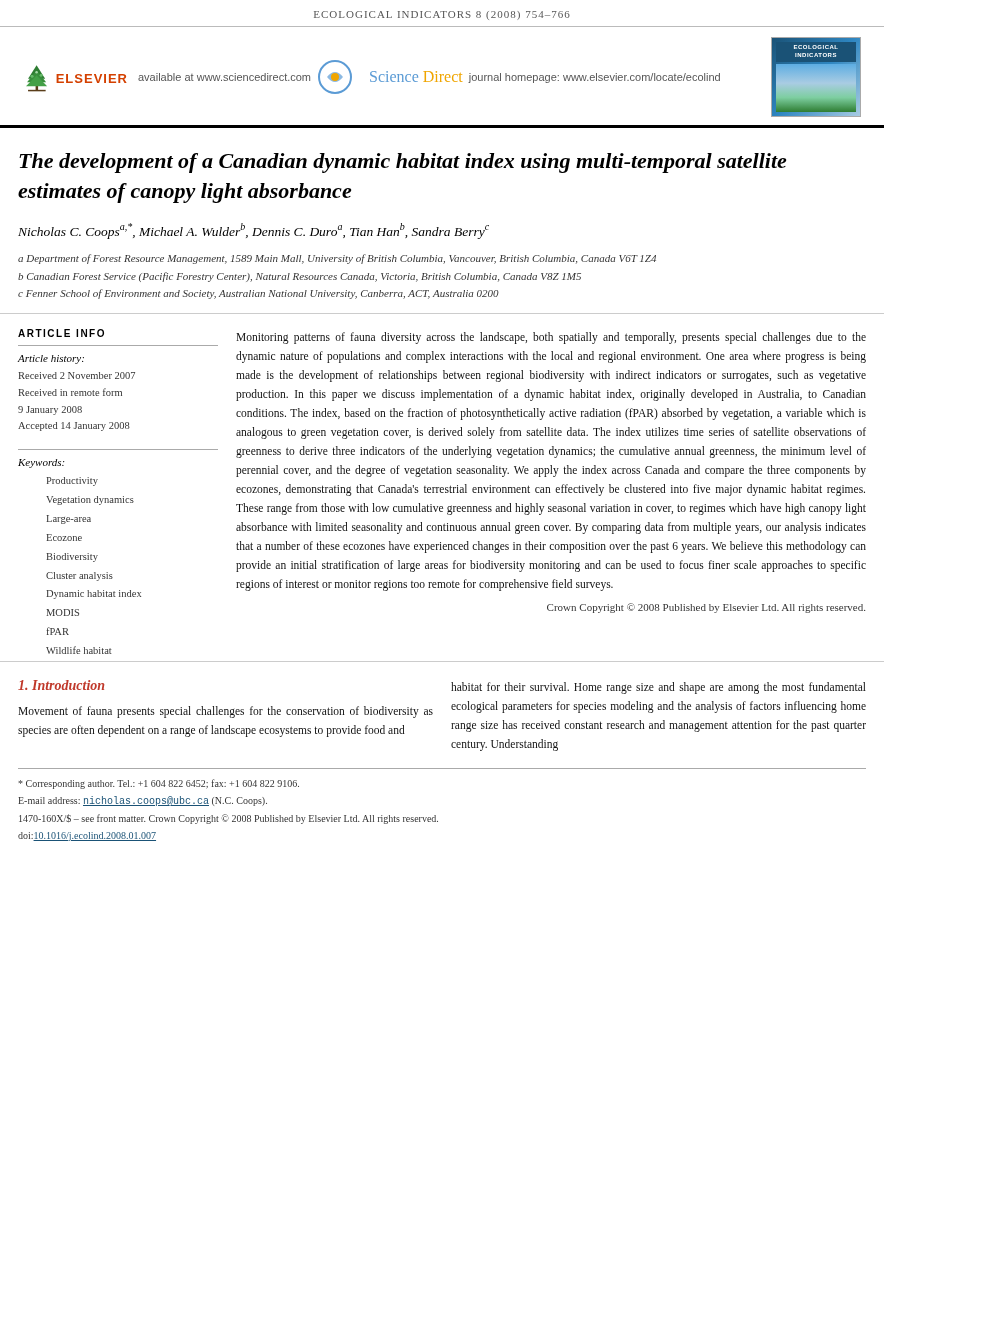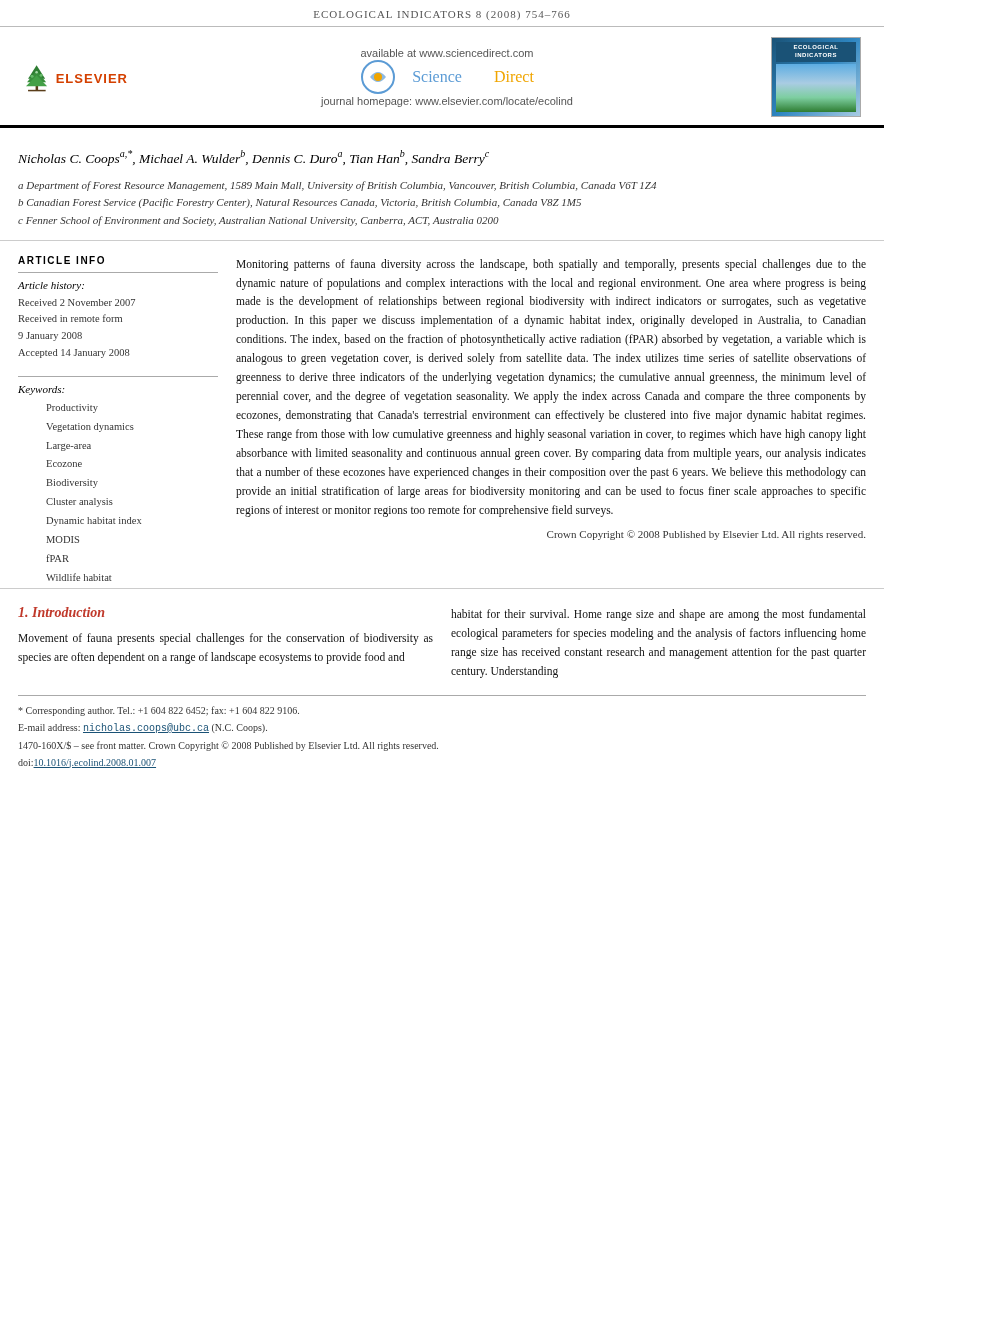--- a/index.html
+++ b/index.html
@@ -54,43 +54,44 @@
       font-size: 13px;
       font-weight: bold;
       color: #d44000;
       letter-spacing: 1px;
       margin-top: 2px;
     }
 
     .header-center {
       flex: 1;
       display: flex;
-      flex-direction: column;
+      flex-direction: row;
       align-items: center;
+      gap: 6px;
     }
 
     .available-text {
       font-size: 11px;
       color: #555;
       font-family: Arial, sans-serif;
     }
 
     .sciencedirect-logo {
       display: flex;
       align-items: center;
       gap: 4px;
     }
 
     .sd-icon {
       width: 36px;
       height: 36px;
     }
 
     .sd-science { color: #5b9bd5; margin-left: 12px; }
-    .sd-direct { color: #f0a500; margin-left: 28px; }
+    .sd-direct { color: #f0a500; }
 
     .journal-homepage {
       font-size: 11px;
       color: #555;
       font-family: Arial, sans-serif;
     }
 
     .journal-cover {
       width: 100px;
       flex-shrink: 0;
@@ -345,20 +346,21 @@
 
     <div class="journal-cover">
       <div class="cover-img">
         <div class="cover-title-bar">ECOLOGICAL<br>INDICATORS</div>
         <div class="cover-image-area"></div>
       </div>
     </div>
   </div>
 
   <div class="title-section">
+    <div class="paper-title">The development of a Canadian dynamic habitat index using multi-temporal satellite estimates of canopy light absorbance</div>
     <div class="authors">
       <span>Nicholas C. Coops</span><span class="author-sup">a,*</span><span>, </span><span>Michael A. Wulder</span><span class="author-sup">b</span><span>, </span><span>Dennis C. Duro</span><span class="author-sup">a</span><span>, </span><span>Tian Han</span><span class="author-sup">b</span><span>, </span><span>Sandra Berry</span><span class="author-sup">c</span>
     </div>
     <div class="affiliations">
       <div>a Department of Forest Resource Management, 1589 Main Mall, University of British Columbia, Vancouver, British Columbia, Canada V6T 1Z4</div>
       <div>b Canadian Forest Service (Pacific Forestry Center), Natural Resources Canada, Victoria, British Columbia, Canada V8Z 1M5</div>
       <div>c Fenner School of Environment and Society, Australian National University, Canberra, ACT, Australia 0200</div>
     </div>
   </div>
 

